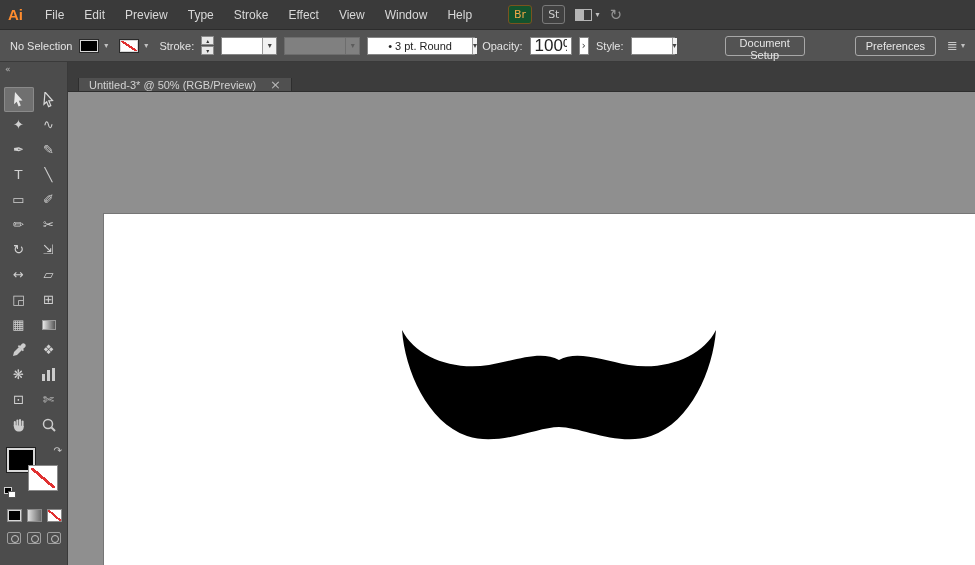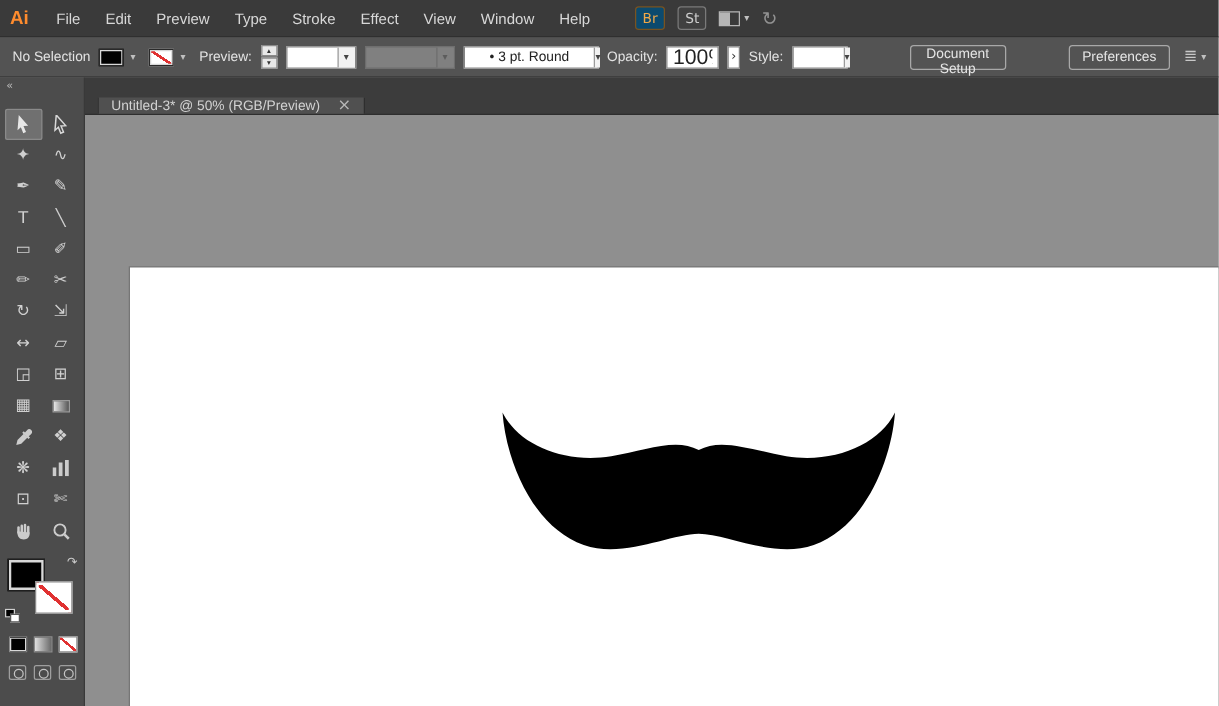--- a/index.html
+++ b/index.html
@@ -8,21 +8,21 @@
          font-family:"Liberation Sans", sans-serif; user-select:none; }
   .icon, .g { font-family:"DejaVu Sans","Liberation Sans",sans-serif; }
 
   
   .menubar { height:30px; background:#3a3a3a; border-bottom:1px solid #2c2c2c;
              display:flex; align-items:center; padding-left:8px; }
   .logo { color:#ff8c2e; font-weight:bold; font-size:15px; margin-right:12px; }
   .menu-item { color:#d8d8d8; font-size:12px; padding:0 10px; line-height:30px; cursor:default; }
   .mb-right { display:flex; align-items:center; gap:10px; margin-left:26px; }
   .badge { font-size:11px; padding:2px 5px; border-radius:3px; }
-  .badge-br { background:#0c4a6e; color:#f0a848; border:1px solid #7a531f; }
+  .badge-br { background:#14532d; color:#f0a848; border:1px solid #7a531f; }
   .badge-st { background:#404040; color:#cccccc; border:1px solid #7a7a7a; }
   .arr-icon { width:17px; height:12px; border:1px solid #b5b5b5; display:inline-flex; }
   .arr-a { width:8px; background:#b5b5b5; }
   .arr-b { flex:1; }
   .chev { color:#c0c0c0; font-size:8px; }
   .sync { color:#929292; font-size:15px; }
 
   
   .controlbar { height:32px; background:#535353; border-bottom:1px solid #3a3a3a;
                 display:flex; align-items:center; padding:0 10px; gap:7px;
@@ -137,21 +137,21 @@
 
     <span class="sw-wrap">
       <span class="sw sw-fill"></span>
       <span class="sw-chev chev icon">▾</span>
     </span>
     <span class="sw-wrap">
       <span class="sw sw-none"></span>
       <span class="sw-chev chev icon">▾</span>
     </span>
 
-    <span class="lbl">Preview:</span>
+    <span class="lbl">Stroke:</span>
     <span class="stepper">
       <span class="st-btn icon">▴</span>
       <span class="st-btn icon">▾</span>
     </span>
     <span class="combo" style="width:64px;">
       <span class="val" style="flex:1;"></span>
       <span class="cbx icon">▾</span>
     </span>
 
     <span class="combo disabled" style="width:106px;">

